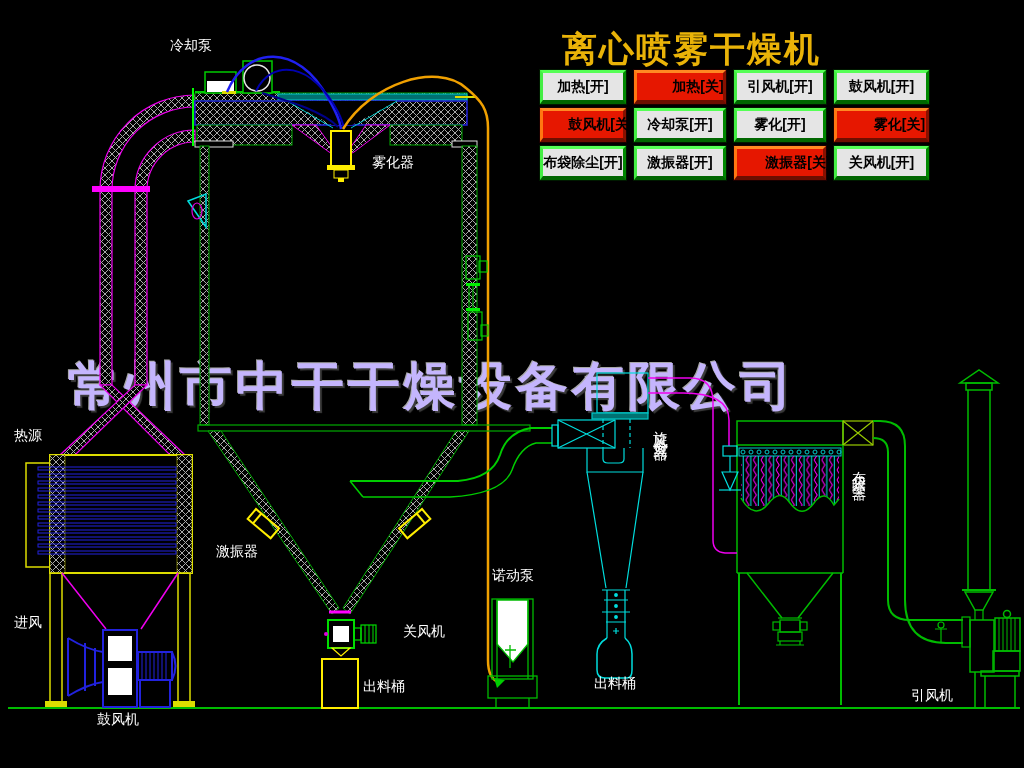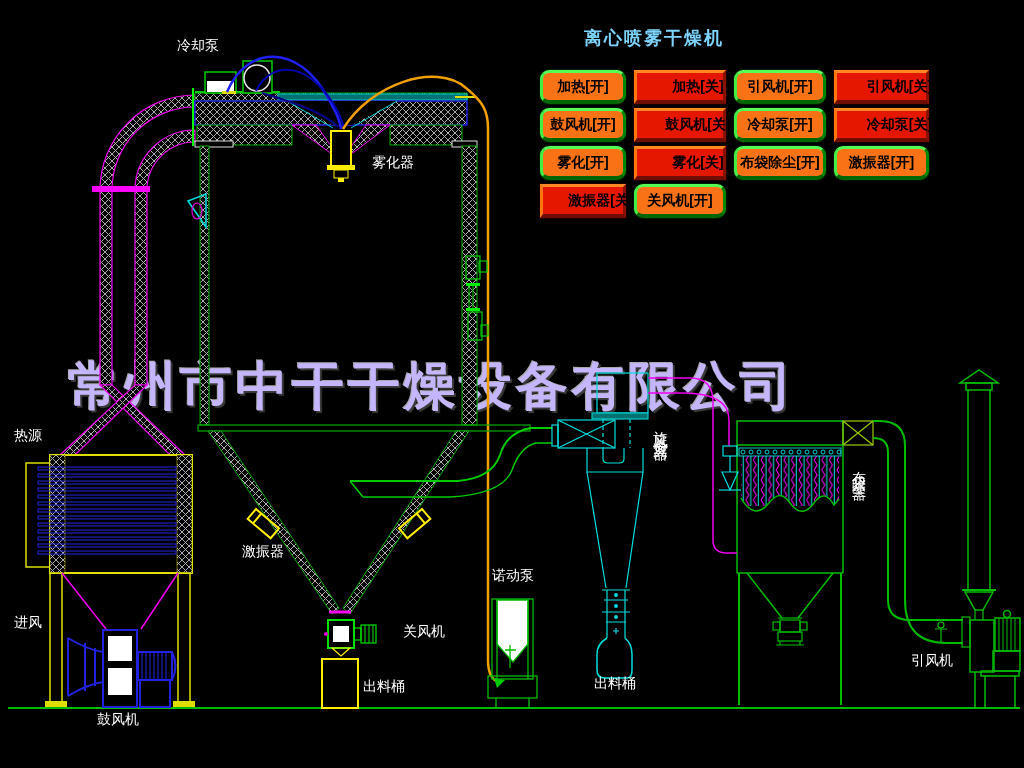--- a/index.html
+++ b/index.html
@@ -3,35 +3,35 @@
 <meta charset="utf-8">
 <style>
   html,body{margin:0;padding:0;background:#000;}
   body{width:1024px;height:768px;position:relative;overflow:hidden;
        font-family:"Liberation Sans","DejaVu Sans",sans-serif;}
   
   #watermark{position:absolute;left:68px;top:352px;z-index:1;white-space:nowrap;
      font-size:52px;font-weight:bold;letter-spacing:4px;color:#c4b5fd;
      text-shadow:2px 2px 1px #3c3c3c,-1px -1px 0 #a8a8a8;}
   #diagram{position:absolute;left:0;top:0;z-index:2;}
-  #page-title{position:absolute;left:562px;top:26px;z-index:3;color:#7dd3fc;
-     font-size:18px;font-weight:bold;letter-spacing:2px;white-space:nowrap;margin-left:22px;}
+  #page-title{position:absolute;left:562px;top:26px;z-index:3;color:#eab308;
+     font-size:35px;font-weight:bold;letter-spacing:2px;white-space:nowrap;}
   .lbl{position:absolute;z-index:3;color:#fff;font-size:14px;line-height:1.1;white-space:nowrap;}
   .lbl.v{writing-mode:vertical-rl;text-orientation:upright;letter-spacing:4px;white-space:normal;}
   
   #btn-grid{position:absolute;left:540px;top:70px;z-index:4;display:grid;
      grid-template-columns:86px 92px 92px 95px;grid-auto-rows:34px;
      column-gap:8px;row-gap:4px;}
   .btn{display:flex;align-items:center;justify-content:center;
      font-size:14px;font-weight:bold;color:#000;white-space:nowrap;
      cursor:pointer;box-sizing:border-box;}
-  .btn.on{background:#f97316;
+  .btn.on{background:#e5e5e5;
      border-top:3px solid #55ff55;border-left:3px solid #44ee44;
      border-right:3px solid #008800;border-bottom:4px solid #006600;
-     box-shadow:0 0 0 1px #001900;border-radius:9px;}
+     box-shadow:0 0 0 1px #001900;}
   .btn.off{background:#e61700;
      border-top:3px solid #ff8822;border-left:3px solid #ff7711;
      border-right:3px solid #881100;border-bottom:4px solid #6e0e00;
      box-shadow:0 0 0 1px #190000;padding-left:36px;}
 </style>
 </head>
 <body>
 
 <div id="watermark">常州市中干干燥设备有限公司</div>
 
@@ -286,42 +286,40 @@
     <rect x="108" y="668" width="24" height="27" fill="#ffffff" stroke="none"></rect>
     <rect x="138" y="652" width="34" height="28"></rect>
     <path d="M142,652 V680 M146,652 V680 M150,652 V680 M154,652 V680 M158,652 V680 M162,652 V680 M166,652 V680" stroke-width="1"></path>
     <path d="M172,652 Q179,666 172,680"></path>
     <rect x="140" y="680" width="30" height="27"></rect>
   </g>
 </svg>
 
 <div id="page-title">离心喷雾干燥机</div>
 
-<span class="lbl" style="left:177px;top:38px">冷却泵</span>
+<span class="lbl" style="left:170px;top:38px">冷却泵</span>
 <span class="lbl" style="left:372px;top:155px">雾化器</span>
 <span class="lbl" style="left:14px;top:428px">热源</span>
 <span class="lbl" style="left:14px;top:615px">进风</span>
 <span class="lbl" style="left:97px;top:712px">鼓风机</span>
-<span class="lbl" style="left:242px;top:544px">激振器</span>
+<span class="lbl" style="left:216px;top:544px">激振器</span>
 <span class="lbl" style="left:403px;top:624px">关风机</span>
 <span class="lbl" style="left:363px;top:679px">出料桶</span>
 <span class="lbl" style="left:492px;top:568px">诺动泵</span>
 <span class="lbl" style="left:594px;top:676px">出料桶</span>
 <span class="lbl v" style="left:652px;top:419px;font-size:15px">旋风分离器</span>
 <span class="lbl v" style="left:851px;top:460px;font-size:14px">布袋除尘器</span>
-<span class="lbl" style="left:911px;top:653px">引风机</span>
+<span class="lbl" style="left:911px;top:688px">引风机</span>
 
 <div id="btn-grid">
   <div class="btn on">加热[开]</div>
   <div class="btn off">加热[关]</div>
   <div class="btn on">引风机[开]</div>
-  <div class="btn off">引风机[关]</div>
   <div class="btn on">鼓风机[开]</div>
   <div class="btn off">鼓风机[关]</div>
   <div class="btn on">冷却泵[开]</div>
-  <div class="btn off">冷却泵[关]</div>
   <div class="btn on">雾化[开]</div>
   <div class="btn off">雾化[关]</div>
   <div class="btn on">布袋除尘[开]</div>
   <div class="btn on">激振器[开]</div>
   <div class="btn off">激振器[关]</div>
   <div class="btn on">关风机[开]</div>
 </div>
 
 </body></html>

